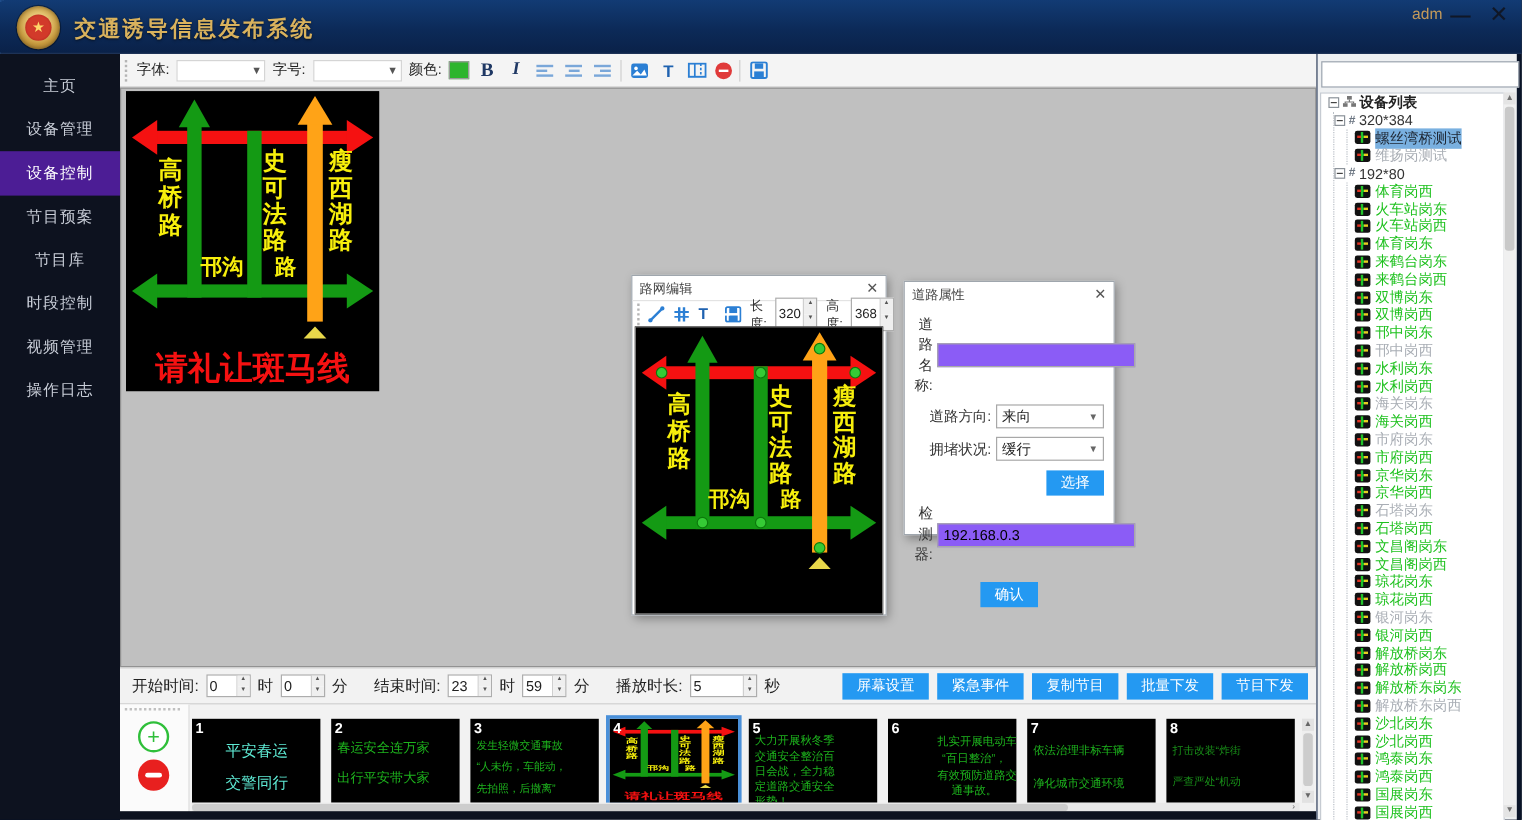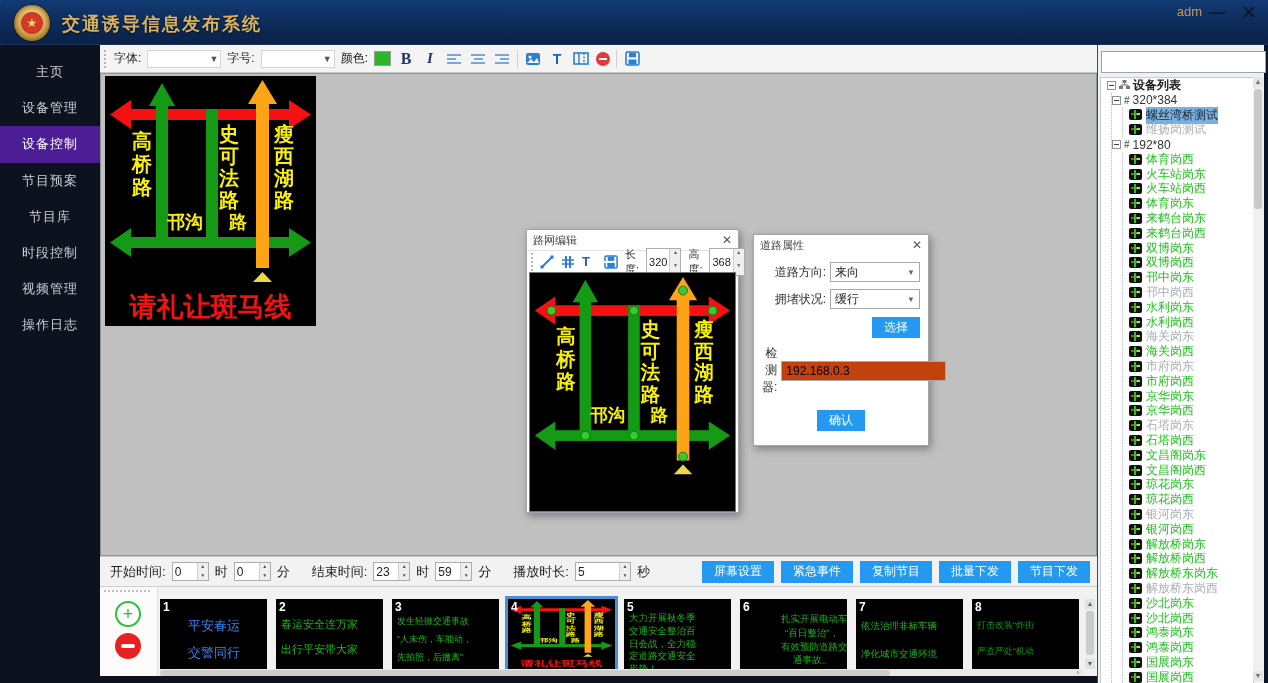--- a/index.html
+++ b/index.html
@@ -96,21 +96,21 @@
   .ed-lab { font-size:11px; color:#333; }
   .spin { display:flex; align-items:center; border:1px solid #adadad; background:#fff; height:28px; }
   .spin .val { min-width:22px; padding:0 2px; font-size:11px; color:#222; text-align:left; }
   .spin .arrs { width:11px; height:100%; border-left:1px solid #cfcfcf; display:flex; flex-direction:column; }
   .spin .arrs span { flex:1; font-size:5px; line-height:7px; text-align:center; color:#555; background:#efefef; cursor:pointer; }
   .ed-canvas { position:relative; width:207px; height:240px; margin:0 auto; background:#000; border:1px solid #777; }
 
   .props { left:652px; top:160px; width:176px; height:212px; }
   .prow { display:flex; align-items:center; margin:7px 8px 0 8px; }
   .prow label { width:64px; text-align:right; font-size:12px; color:#333; margin-right:4px; }
-  .ptext { flex:1; height:20px; border:1px solid #a8a8a8; font-size:12px; padding:0 4px; background:#c2410c; }
+  .ptext { flex:1; height:20px; border:1px solid #a8a8a8; font-size:12px; padding:0 4px; background:#8b5cf6; }
   .pselect { flex:1; height:20px; border:1px solid #a8a8a8; background:#fff; display:flex; align-items:center;
     font-size:12px; color:#222; padding:0 4px; cursor:pointer; }
   .pselect .chev { margin-left:auto; font-size:8px; color:#666; }
   .blue-btn { background:#2499f2; color:#fff; border:none; font-size:12px; height:21px; padding:0 12px; cursor:pointer; }
   .p-sel-row { display:flex; justify-content:flex-end; margin:8px 8px 0 0; }
   .p-ok-row { display:flex; justify-content:center; margin-top:14px; }
 
   
   .timebar { position:absolute; left:0; top:511px; width:997px; height:30px; background:#f2f2f2;
     border-top:1px solid #c9c9c9; display:flex; align-items:center; gap:6px; padding-left:10px; font-size:13px; color:#222; }
@@ -352,20 +352,24 @@
               <circle cx="157.5" cy="188" r="4.5" fill="#35cb35" stroke="#0c7a0c"></circle>
             </svg></div>
       </div>
 
       <div class="dialog props">
         <div class="dlg-title">
           <span>道路属性</span>
           <span class="dlg-close">✕</span>
         </div>
         <div class="prow">
+          <label>道路名称:</label>
+          <input class="ptext" value="" style="">
+        </div>
+        <div class="prow">
           <label>道路方向:</label>
           <div class="pselect">
             <span>来向</span>
             <span class="chev">▼</span>
           </div>
         </div>
         <div class="prow">
           <label>拥堵状况:</label>
           <div class="pselect">
             <span>缓行</span>
@@ -441,21 +445,21 @@
         </span>
     </div>
 
     <div class="thumbstrip">
       <div class="pm-panel">
         <div class="btn-plus">+</div>
         <div class="btn-minus"></div>
       </div>
       <div class="thumbs" id="thumbs-slot">
           <div class="thumb" style="left: 0px;">
-            <div class="tlines" style="color: #3b82f6; font-size: 13px; line-height: 2.1; text-align: center;">
+            <div class="tlines" style="color: #5eead4; font-size: 13px; line-height: 2.1; text-align: center;">
               <div>平安春运</div>
               <div>交警同行</div>
             </div>
             <span class="num">1</span>
           </div>
           <div class="thumb" style="left: 116px;">
             <div class="tlines" style="color: rgb(29, 180, 29); font-size: 11px; line-height: 2.3; text-align: left;">
               <div>春运安全连万家</div>
               <div>出行平安带大家</div>
             </div>

